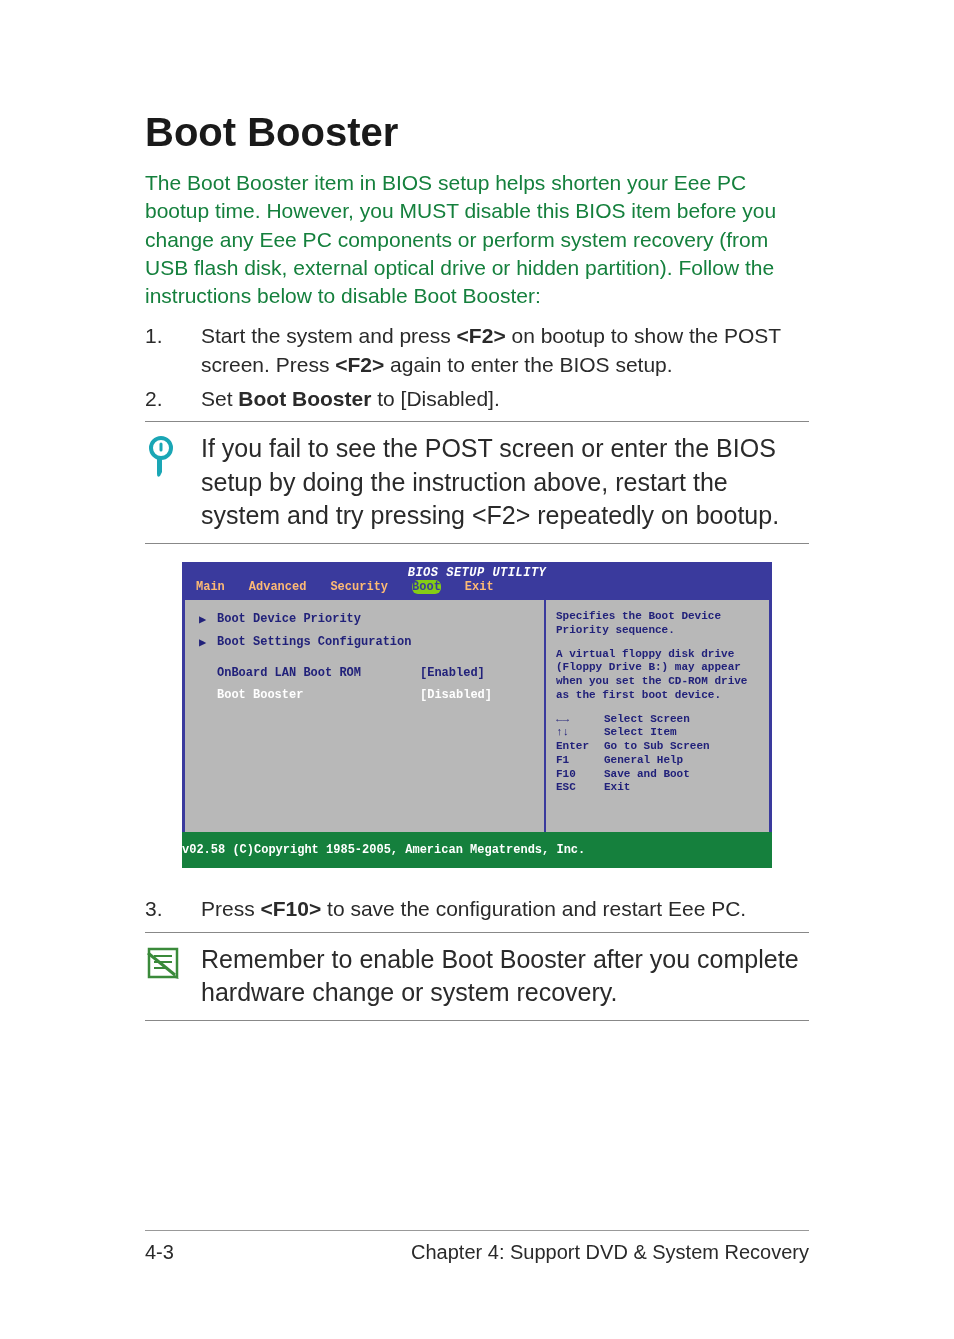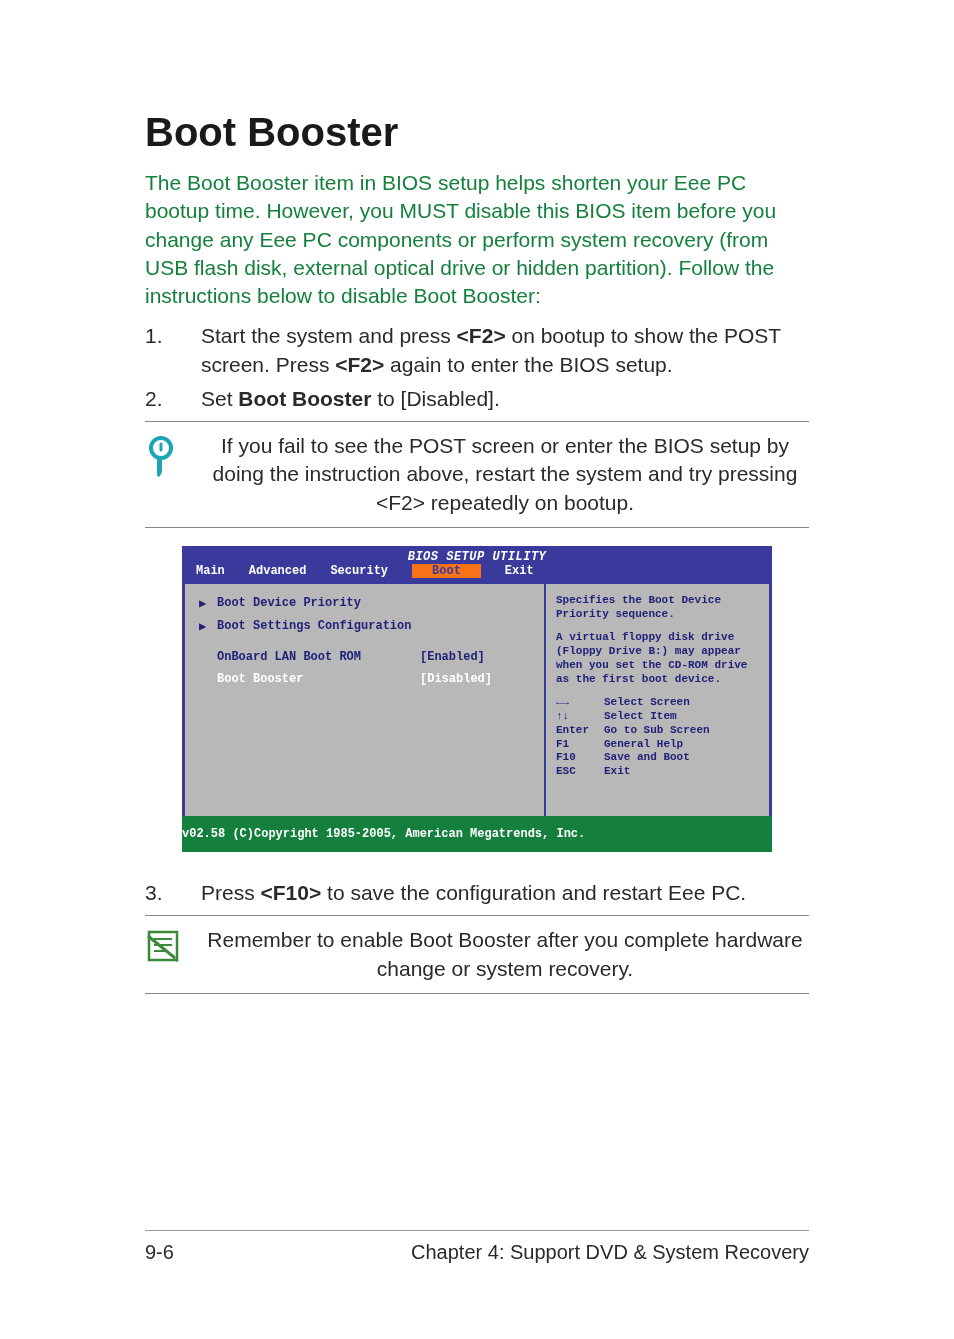--- a/index.html
+++ b/index.html
@@ -51,41 +51,40 @@
   }
   .note-box .icon-col {
     width: 56px;
     flex-shrink: 0;
     display: flex;
     justify-content: flex-start;
     padding-top: 2px;
   }
   .note-box .note-text {
     flex: 1;
-    font-size: 21px;
+    font-size: 25px;
     line-height: 1.35;
-    text-align: center;
   }
   
   .bios {
     width: 590px;
     margin: 0 auto 26px auto;
     font-family: "Courier New", monospace;
     font-size: 12px;
     font-weight: 700;
   }
   .bios-head {
     background: #3a3a9d;
     color: #fff;
     padding: 4px 14px 6px 14px;
   }
   .bios-title { text-align: center; letter-spacing: .5px; font-style: italic; }
   .bios-tabs { display: flex; gap: 24px; }
-  .bios-tab { color: #ffffff; }
-  .bios-tab.active { background: #f97316; color: #3a3a9d; padding: 0 20px; }
+  .bios-tab { color: #fdba74; }
+  .bios-tab.active { background: #84cc16; color: #3a3a9d; padding: 0 0; border-radius: 6px; }
   .bios-body {
     display: flex;
     background: #b8b8b8;
     border-left: 3px solid #3a3a9d;
     border-right: 3px solid #3a3a9d;
     height: 232px;
   }
   .bios-left {
     flex: 1;
     padding: 12px 14px;
@@ -243,15 +242,15 @@
       <line x1="9" y1="17" x2="27" y2="17" stroke="#3a8a3a" stroke-width="2"></line>
       <line x1="9" y1="23" x2="20" y2="23" stroke="#3a8a3a" stroke-width="2"></line>
       <path d="M3 8 L30 30" stroke="#3a8a3a" stroke-width="3"></path>
       <polygon points="30,30 34,34 26,32" fill="#3a8a3a"></polygon>
     </svg>
   </div>
   <div class="note-text">Remember to enable Boot Booster after you complete hardware change or system recovery.</div>
 </div>
 
 <div class="footer">
-  <span>9-6</span>
+  <span>4-3</span>
   <span>Chapter 4: Support DVD &amp; System Recovery</span>
 </div>
 
 </body></html>

